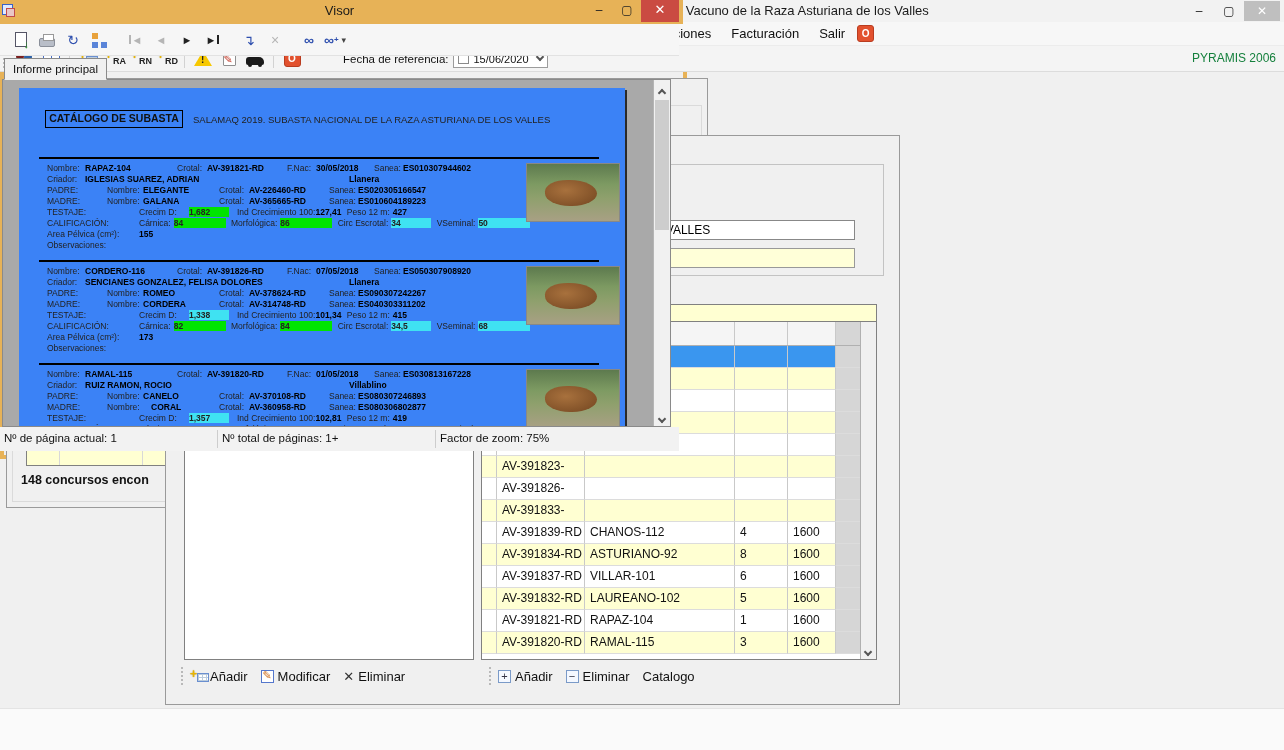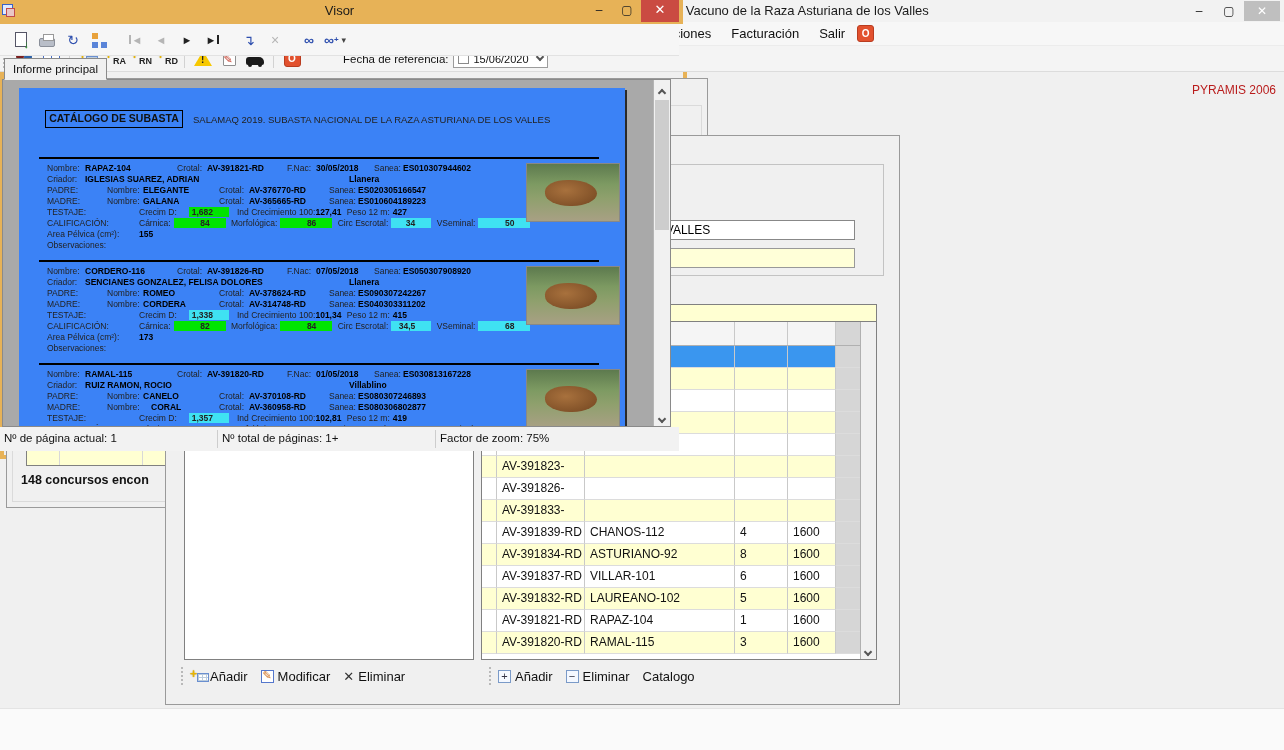--- a/index.html
+++ b/index.html
@@ -45,21 +45,21 @@
   .warn-ic::after{content:"!";position:absolute;left:-2px;top:3px;font-size:10px;font-weight:bold;color:#222;}
   .clip-ic{position:relative;width:13px;height:15px;background:#fff;border:1px solid #909090;border-radius:1px;}
   .clip-ic::after{content:"✎";position:absolute;left:0px;top:1px;font-size:11px;color:#c23a2a;}
   .car-ic{position:relative;width:18px;height:8px;background:#1a1a1a;border-radius:3px 5px 2px 2px;margin-top:4px;}
   .car-ic::before{content:"";position:absolute;left:2px;bottom:-2px;width:4px;height:4px;border-radius:50%;background:#1a1a1a;}
   .car-ic::after{content:"";position:absolute;right:2px;bottom:-2px;width:4px;height:4px;border-radius:50%;background:#1a1a1a;}
   .fecha-group{position:absolute;left:343px;top:3px;display:flex;align-items:center;font-size:11.5px;}
   .datebox{display:flex;align-items:center;border:1px solid #9c9c9c;background:#fff;height:19px;padding:0 4px;margin-left:5px;}
   .datebox .cb{width:11px;height:11px;border:1px solid #8a8a8a;background:#fff;margin-right:4px;}
   .datebox .dv{font-size:11px;margin-right:8px;}
-  .brand{position:absolute;right:8px;top:5px;font-size:12px;color:#b91c1c;margin-top:32px;}
+  .brand{position:absolute;right:8px;top:5px;font-size:12px;color:#15803d;}
   
   #buscar{left:6px;top:78px;width:702px;height:430px;}
   .panel{position:absolute;left:5px;top:26px;right:5px;bottom:5px;border:1px solid #dadada;}
   .flabel{position:absolute;font-size:12px;color:#222;}
   .tinput{position:absolute;width:100px;height:20px;border:1px solid #888;background:#fff;font-size:12px;padding:0 3px;font-family:inherit;}
   .tinput.dis{background:#dcdcdc;border-color:#a8a8a8;}
   .btn{position:absolute;border:1px solid #8f8f8f;background:linear-gradient(#fdfdfd,#ececec);font-size:12px;text-align:center;}
   .btable{position:absolute;left:19px;top:184px;width:152px;height:203px;border:1px solid #808080;background:#fff;overflow:hidden;}
   .brow,.bhead{display:flex;height:20px;line-height:19px;font-size:12px;}
   .bhead{height:22px;line-height:21px;background:#f5f5f5;border-bottom:1px solid #b8b8b8;}
@@ -151,21 +151,21 @@
   .st1{width:218px;}.st2{width:218px;}.st3{flex:1;border-right:none !important;}
   
   .rep-box{position:absolute;left:26px;top:22px;width:138px;height:18px;border:1.5px solid #000;font-size:10.5px;font-weight:bold;text-align:center;line-height:15px;}
   .rep-title{position:absolute;left:174px;top:26px;font-size:9.5px;white-space:nowrap;color:#222;}
   .blocks{position:absolute;left:0;top:69px;width:100%;}
   .animal{position:relative;width:560px;height:103px;border-top:2px solid #000;margin-left:20px;}
   .ln{position:absolute;left:0;right:0;height:11px;font-size:8.5px;color:#222;}
   .ln>span{position:absolute;top:0;white-space:nowrap;}
   .ln .flow>span{position:static;display:inline-block;margin-right:3px;}
   .vl{font-weight:bold;color:#000;}
-  .hl{text-align:right;padding-right:16px;font-weight:bold;}
+  .hl{padding-right:4px;font-weight:bold;}
   .hl.green,.green{background:#00e400;}
   .hl.cyan,.cyan{background:#3fe2f2;}
   .w36{width:52px;}.w40{width:40px;}
   .photo{position:absolute;left:487px;top:4px;width:94px;height:59px;border:1px solid #888;
     background:linear-gradient(180deg,#5d7a4e 0%,#7d9a62 35%,#8fa06d 60%,#a8a084 100%);}
   .photo::after{content:"";position:absolute;left:18px;top:16px;width:52px;height:26px;border-radius:45% 55% 50% 50%;
     background:radial-gradient(ellipse at 40% 40%,#a8713d,#7d4e26 80%);}
 </style>
 </head>
 <body>
@@ -636,21 +636,21 @@
               <div class="ln" style="top:15px;">
                 <span style="left:8px;">Criador:</span>
                 <span class="vl" style="left:46px;">IGLESIAS SUAREZ, ADRIAN</span>
                 <span class="vl" style="left:310px;">Llanera</span>
               </div>
               <div class="ln" style="top:26px;">
                 <span style="left:8px;">PADRE:</span>
                 <span style="left:68px;">Nombre:</span>
                 <span class="vl" style="left:104px;">ELEGANTE</span>
                 <span style="left:180px;">Crotal:</span>
-                <span class="vl" style="left:210px;">AV-376770-RD</span>
+                <span class="vl" style="left:210px;">AV-226460-RD</span>
                 <span style="left:290px;">Sanea:</span>
                 <span class="vl" style="left:319px;">ES020305166547</span>
               </div>
               <div class="ln" style="top:37px;">
                 <span style="left:8px;">MADRE:</span>
                 <span style="left:68px;">Nombre:</span>
                 <span class="vl" style="left:104px;">GALANA</span>
                 <span style="left:180px;">Crotal:</span>
                 <span class="vl" style="left:210px;">AV-365665-RD</span>
                 <span style="left:290px;">Sanea:</span>

